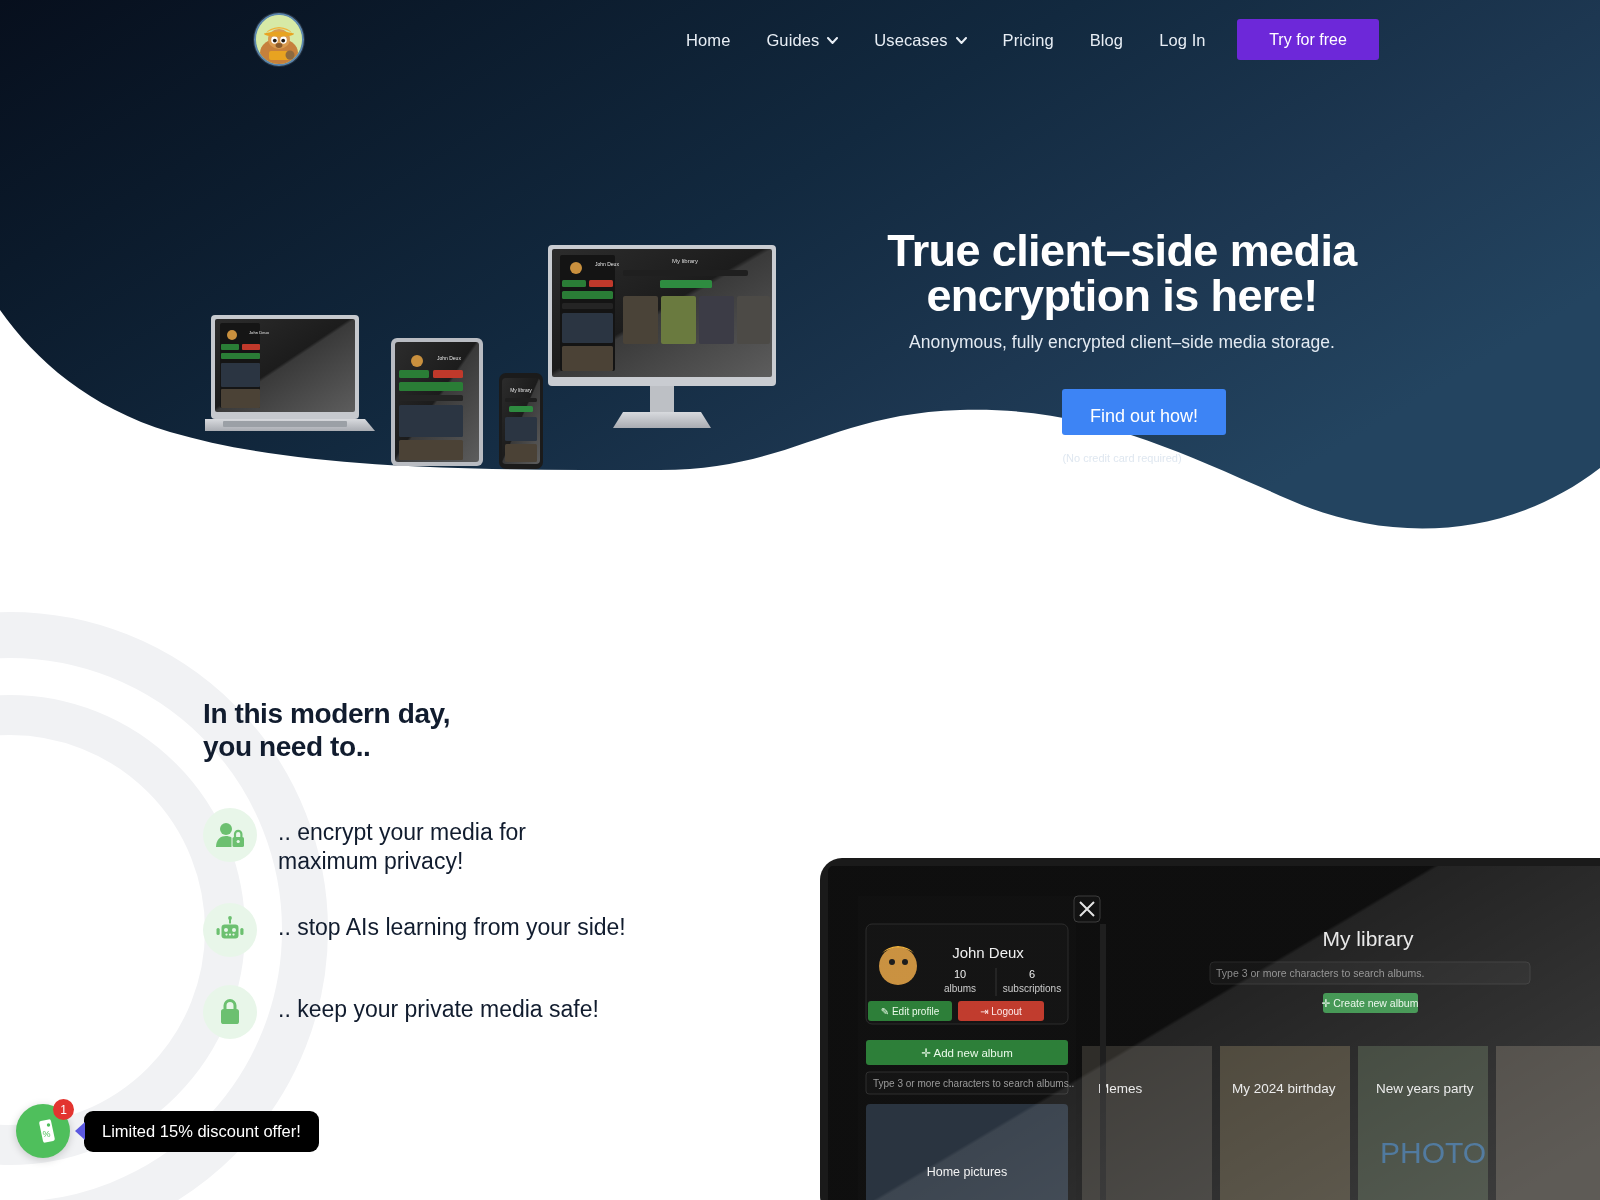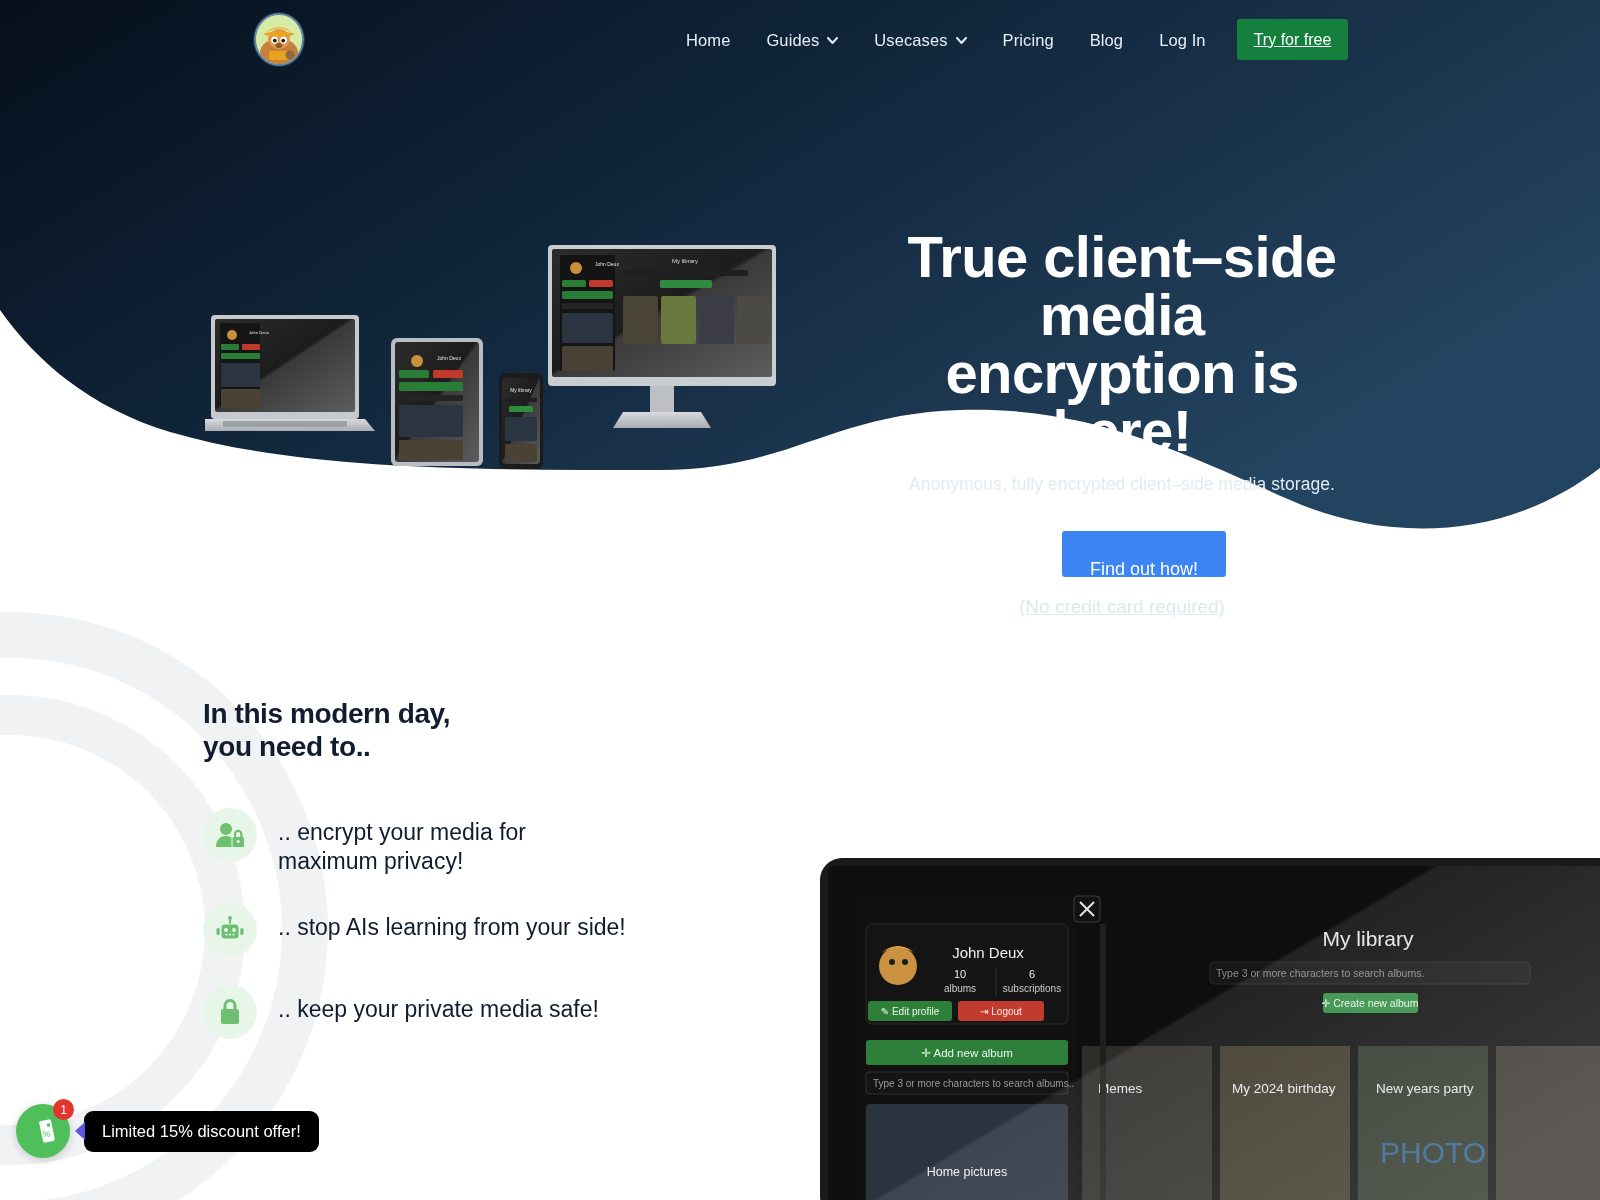--- a/index.html
+++ b/index.html
@@ -40,46 +40,45 @@
   .nav-link{
     color:#e8eef5; font-size:16.5px; letter-spacing:.1px;
     padding:0 18px; display:flex; align-items:center; gap:8px;
     cursor:pointer; white-space:nowrap;
   }
   .caret{ display:inline-block; width:11px; height:7px; }
   .caret svg{display:block}
 
   .try-btn{
     position:absolute; left:1209px; top:19px;
-    width:111px; height:41px; border:none; border-radius:3px;
-    background:#15803d; color:#fff; font-size:16px;
+    width:142px; height:41px; border:none; border-radius:3px;
+    background:#6d28d9; color:#fff; font-size:16px;
     font-family:"Liberation Sans", sans-serif;
     cursor:pointer;
-    text-decoration:underline;
   }
 
   
   .hero-copy{
     position:absolute; left:870px; top:228px; width:504px;
     text-align:center; z-index:5;
   }
   .hero-title{
-    color:#fff; font-size:58px; line-height:1.0; font-weight:700;
+    color:#fff; font-size:45px; line-height:1.0; font-weight:700;
     letter-spacing:-.6px;
   }
   .hero-sub{
     color:#e3eaf2; font-size:17.5px; margin-top:14px; letter-spacing:.05px;
   }
   .hero-cta{
     margin-top:36px; display:inline-block;
     background:#3d84f5; color:#fff; border:none; border-radius:3px;
-    padding:15px 28px; height:46px; line-height:46px;
+    padding:4px 28px; height:46px; line-height:46px;
     font-size:18px; font-family:"Liberation Sans", sans-serif; cursor:pointer;margin-left:44px;
   }
-  .hero-note{ color:#dfe7f0; font-size:19px; margin-top:17px;text-decoration:underline; }
+  .hero-note{ color:#dfe7f0; font-size:11px; margin-top:17px; }
 
   
   .devices{ position:absolute; left:205px; top:218px; width:620px; height:270px; z-index:5; }
 
   
   .rings{ position:absolute; left:-300px; top:530px; z-index:0; }
 
   .sec2-title{
     position:absolute; left:203px; top:698px; width:640px;
     font-size:28px; line-height:1.17; font-weight:700;

